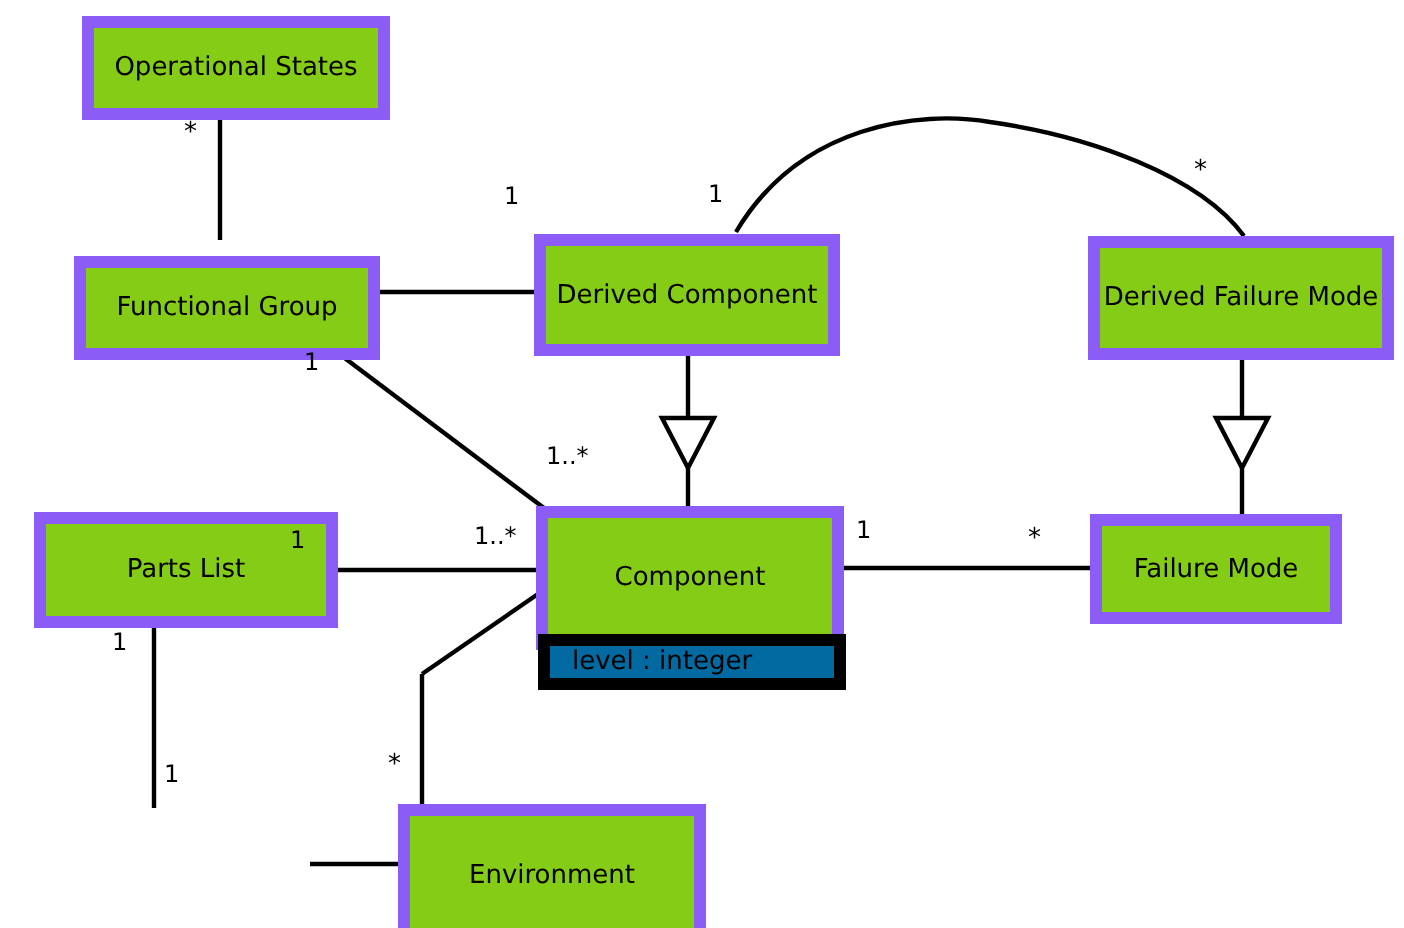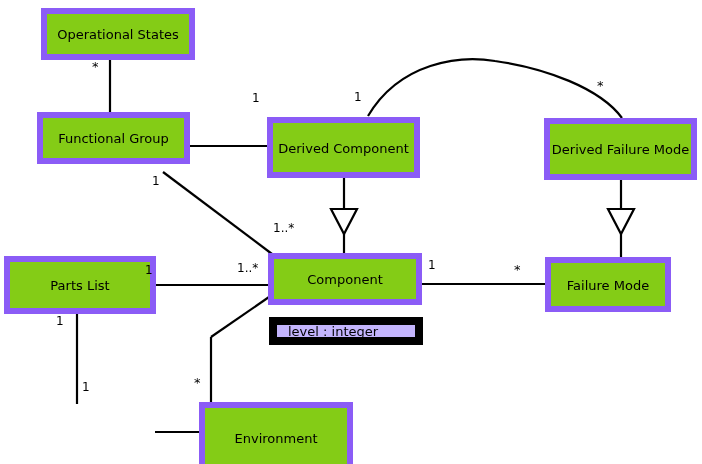--- a/index.html
+++ b/index.html
@@ -40,22 +40,22 @@
     transform: translateY(-50%);
     text-align: center;
     font-size: 13px;
     line-height: 15px;
     color: #000000;
     white-space: nowrap;
   }
   .uml-attr-compartment {
     position: absolute;
     box-sizing: border-box;
-    background: #c4b5fd;
-    border: 8px solid #000000;
+    background: #0369a1;
+    border: 6px solid #000000;
     z-index: 2;
   }
   .uml-attr-compartment .attr-text {
     position: absolute;
     left: 11px;
     top: 50%;
     transform: translateY(-50%);
     text-align: left;
     font-size: 13px;
     line-height: 15px;
@@ -106,37 +106,37 @@
     <line x1="269" y1="297" x2="211" y2="337" stroke="#000000" stroke-width="2.2"></line>
     <line x1="211" y1="337" x2="211" y2="402" stroke="#000000" stroke-width="2.2"></line>
 
     <line x1="155" y1="432" x2="199" y2="432" stroke="#000000" stroke-width="2.2"></line>
   </svg>
 
   <div class="uml-class" style="left:41px; top:8px; width:154px; height:52px;">
     <div class="class-name">Operational States</div>
   </div>
 
-  <div class="uml-class" style="left:37px; top:112px; width:153px; height:52px;">
+  <div class="uml-class" style="left:37px; top:128px; width:153px; height:52px;">
     <div class="class-name">Functional Group</div>
   </div>
 
   <div class="uml-class" style="left:544px; top:118px; width:153px; height:62px;">
     <div class="class-name">Derived Failure Mode</div>
   </div>
 
   <div class="uml-class" style="left:267px; top:117px; width:153px; height:61px;">
     <div class="class-name">Derived Component</div>
   </div>
 
-  <div class="uml-class" style="left:4px; top:256px; width:152px; height:58px;">
+  <div class="uml-class" style="left:17px; top:256px; width:152px; height:58px;">
     <div class="class-name">Parts List</div>
   </div>
 
-  <div class="uml-class" style="left:268px; top:253px; width:154px; height:52px;text-decoration:underline;">
+  <div class="uml-class" style="left:268px; top:253px; width:154px; height:72px;text-decoration:underline;">
     <div class="class-name">Component</div>
   </div>
   <div class="uml-attr-compartment" style="left:269px; top:317px; width:154px; height:28px;">
     <div class="attr-text">level : integer</div>
   </div>
 
   <div class="uml-class" style="left:545px; top:257px; width:126px; height:55px;">
     <div class="class-name">Failure Mode</div>
   </div>
 

